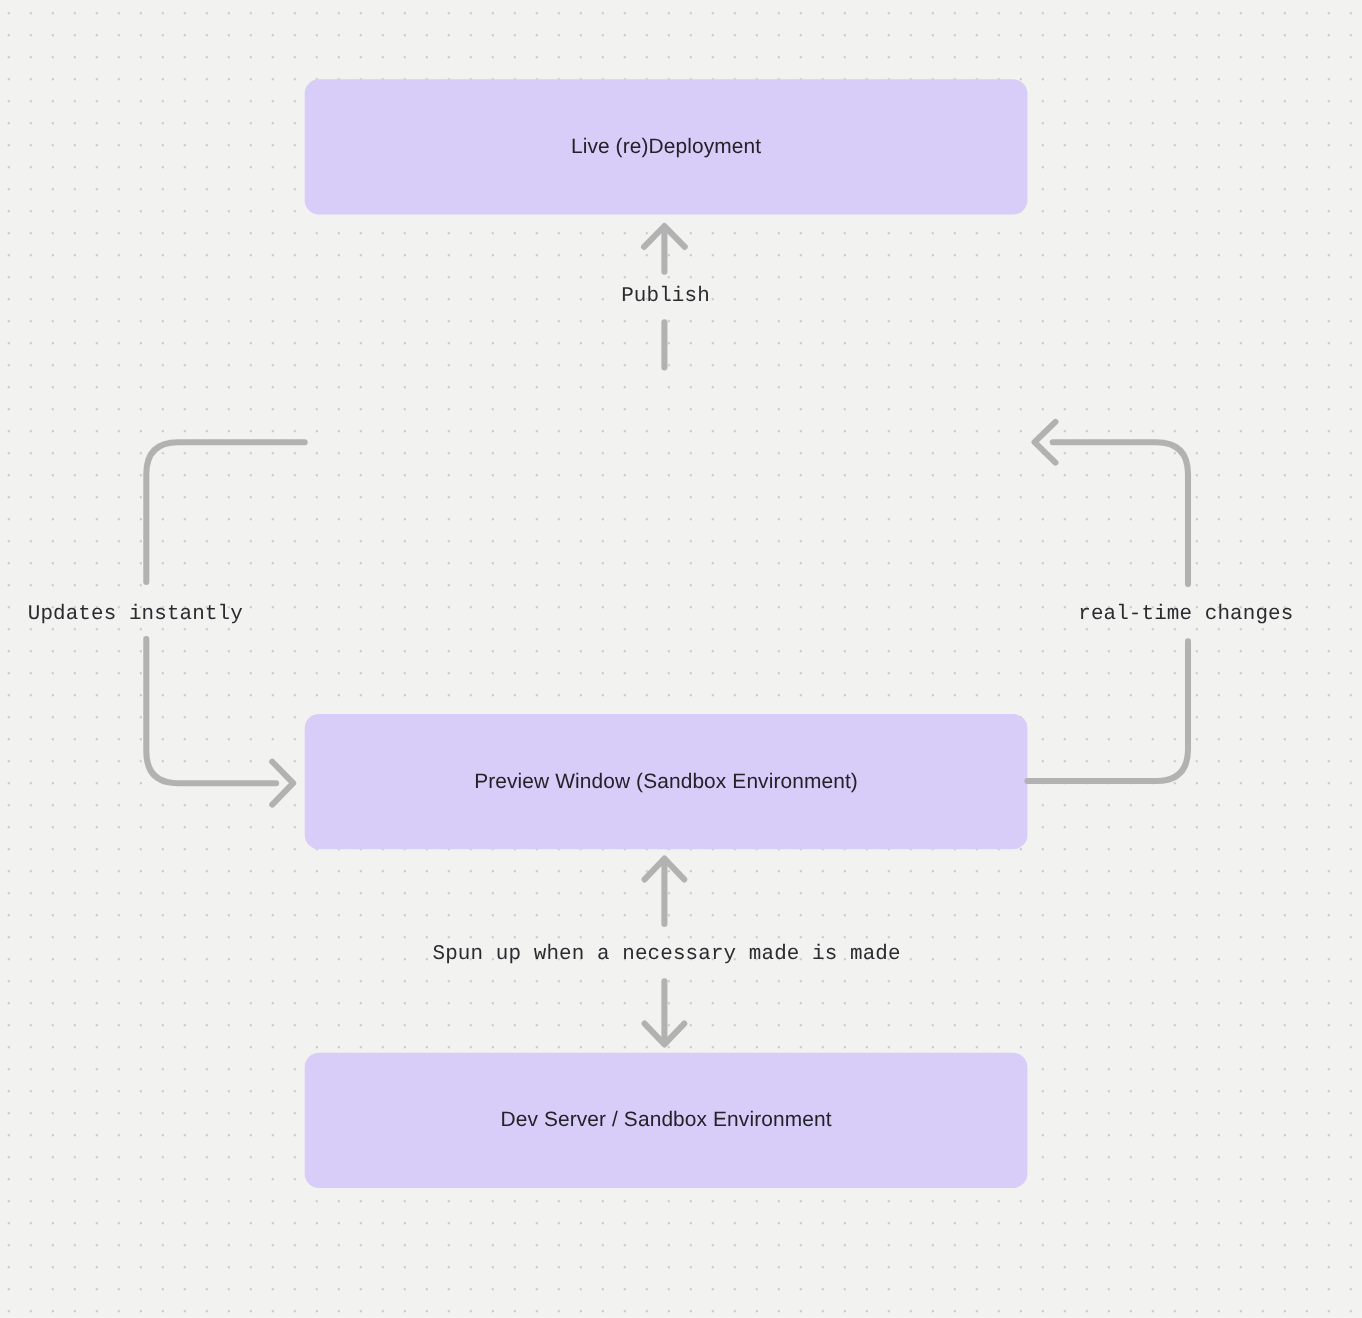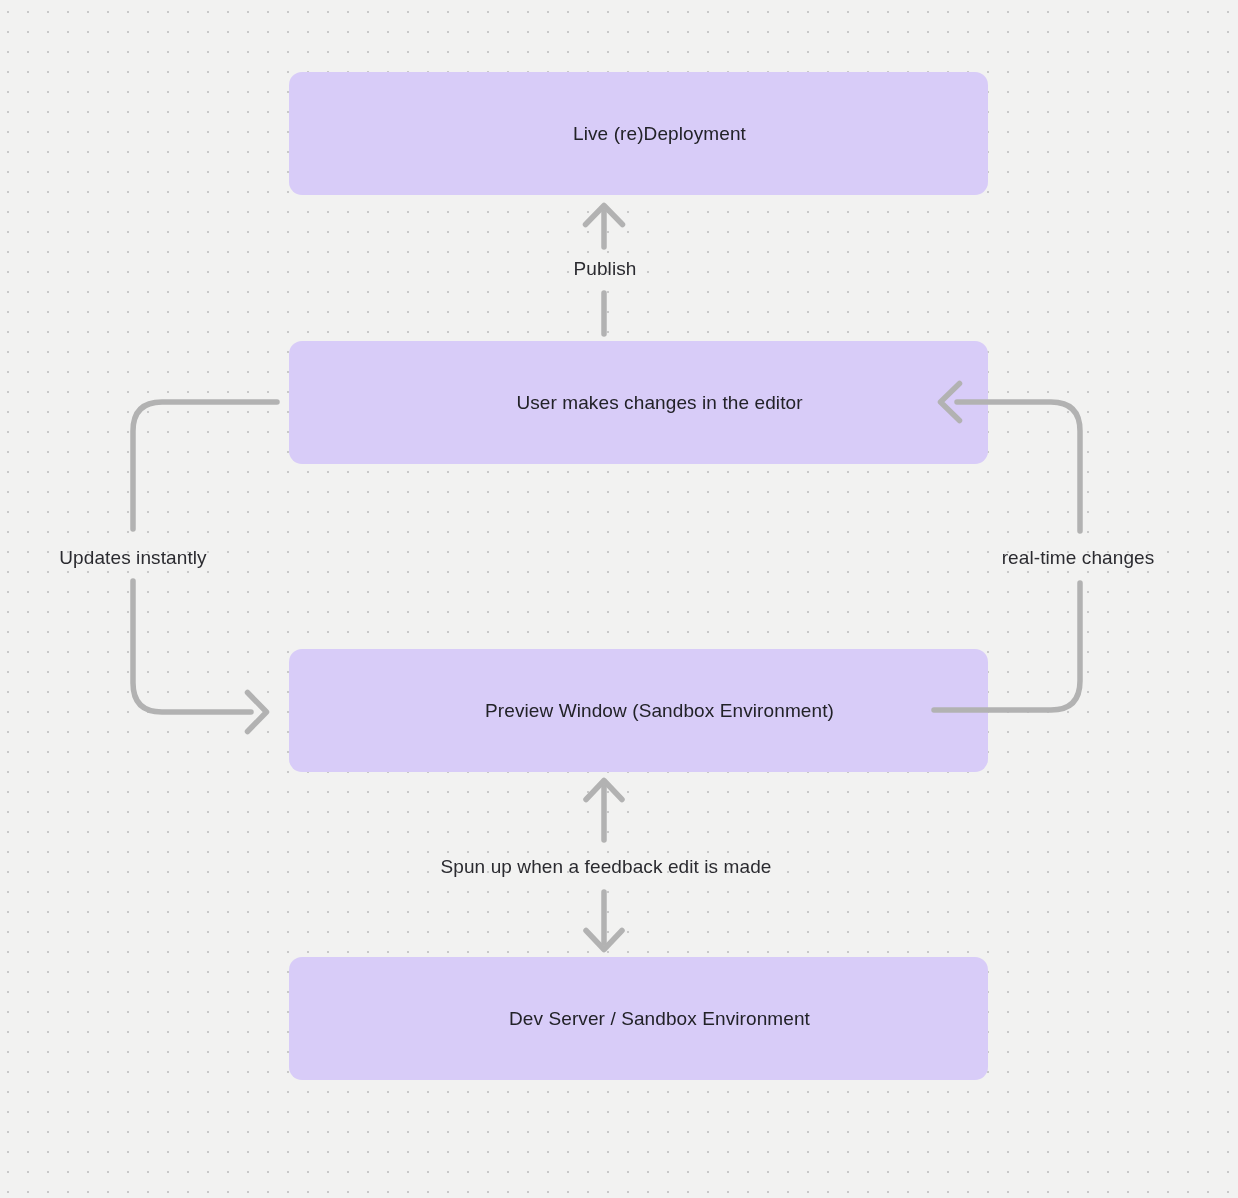--- a/index.html
+++ b/index.html
@@ -11,29 +11,28 @@
     height: 1198px;
     overflow: hidden;
     background-color: #f2f2f1;
     background-image: radial-gradient(circle, #c9c9c9 1.15px, rgba(201,201,201,0) 1.45px);
     background-size: 20px 20px;
     background-position: -2px 2px;
   }
 
   .node {
     position: absolute;
-    left: 289px;
+    left: 277px;
     width: 657px;
     height: 123px;
     background: #d8ccf8;
     border-radius: 13px;
     display: flex;
     align-items: center;
     justify-content: center;
-    padding-left: 42px;
   }
   .node span {
     color: #222228;
     font-size: 19px;
     letter-spacing: 0.1px;
     white-space: nowrap;
   }
 
   .arrows {
     position: absolute;
@@ -48,34 +47,32 @@
     stroke-linejoin: round;
   }
 
   .edge-label {
     position: absolute;
     transform: translate(-50%, -50%);
     font-size: 19px;
     color: #2b2b30;
     white-space: nowrap;
     letter-spacing: 0.1px;
+    font-family: Liberation Mono, monospace;
   }
 </style>
 </head>
 <body>
 
 <div class="canvas">
 
   <div class="node" style="top:72px">
     <span>Live (re)Deployment</span>
   </div>
 
-  <div class="node" style="top:341px">
-    <span>User makes changes in the editor</span>
-  </div>
 
   <div class="node" style="top:957px">
     <span>Dev Server / Sandbox Environment</span>
   </div>
 
   <div class="node" style="top:649px">
     <span>Preview Window (Sandbox Environment)</span>
   </div>
 
   <svg class="arrows" width="1238" height="1198" viewBox="0 0 1238 1198" aria-hidden="true">
@@ -101,19 +98,19 @@
     <g>
       <path d="M604 840 V787"></path>
       <path d="M586 799.5 L604 780.5 L622 799.5"></path>
       <path d="M604 892 V943"></path>
       <path d="M586 930.5 L604 949.5 L622 930.5"></path>
     </g>
   </svg>
 
   <div class="edge-label" style="left:605px; top:269px">Publish</div>
 
-  <div class="edge-label" style="left:133px; top:558px">Updates instantly</div>
+  <div class="edge-label" style="left:123px; top:558px">Updates instantly</div>
 
   <div class="edge-label" style="left:1078px; top:558px">real-time changes</div>
 
-  <div class="edge-label" style="left:606px; top:867px">Spun up when a feedback edit is made</div>
+  <div class="edge-label" style="left:606px; top:867px">Spun up when a necessary made is made</div>
 
 </div>
 
 </body></html>

